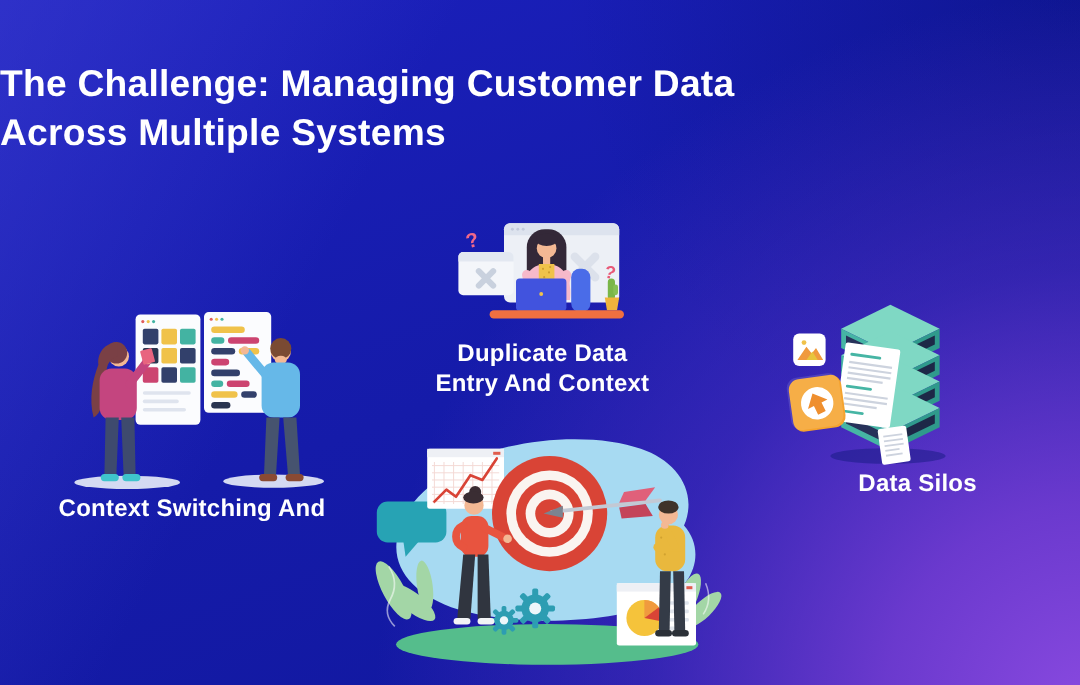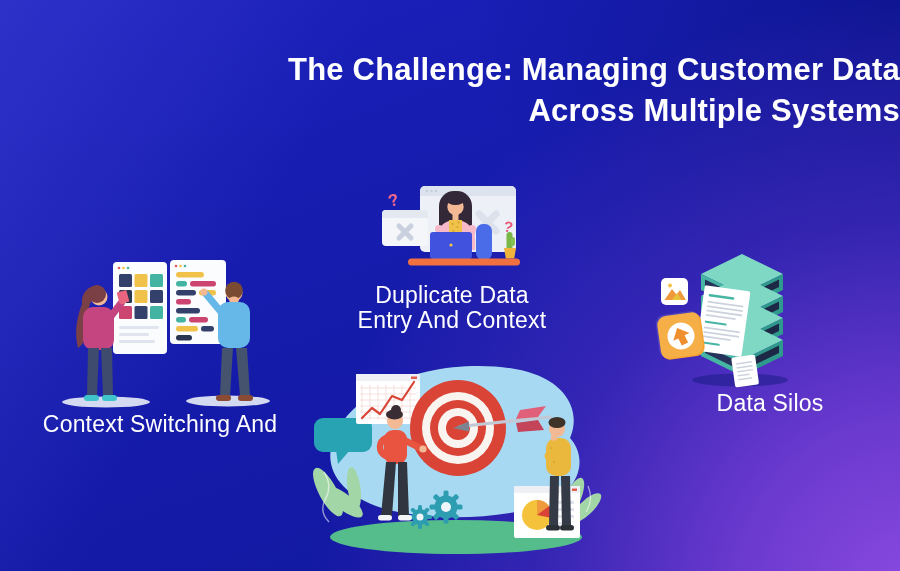--- a/index.html
+++ b/index.html
@@ -10,30 +10,30 @@
     font-family:"Liberation Sans", sans-serif;
     background-color:var(--background_blue,#161cb0);
     background-image:
       radial-gradient(circle at 101% 104%, var(--accent_purple,#8a4ae0) 0%, rgba(122,63,214,0.85) 16%, rgba(94,52,202,0.45) 34%, rgba(40,30,180,0) 55%),
       radial-gradient(circle at 100% 0%, rgba(8,16,122,0.55) 0%, rgba(8,16,122,0) 40%),
       linear-gradient(118deg, rgba(70,70,215,0.45) 0%, rgba(70,70,215,0) 32%),
       linear-gradient(160deg, #1b20bd 0%, #151ba9 52%, #10179c 100%);
   }
   .title{
     position:absolute;top:49px;left:0;right:0;
-    text-align:right;color:var(--text_white,#fff);
+    text-align:left;color:var(--text_white,#fff);
     font-size:31px;line-height:41px;font-weight:700;letter-spacing:.2px;
   }
   .caption{
     position:absolute;text-align:center;color:var(--text_white,#fff);
-    font-size:23px;line-height:25px;font-weight:400;letter-spacing:.2px;
+    font-size:20px;line-height:25px;font-weight:700;letter-spacing:.2px;
   }
   #cap-context{left:40px;top:412px;width:240px;}
   #cap-duplicate{left:352px;top:283px;width:200px;}
-  #cap-silos{left:690px;top:391px;width:160px;}
+  #cap-silos{left:654px;top:391px;width:160px;text-align:right;}
   .illus{position:absolute;}
   #illus-context{left:58px;top:252px;}
   #illus-duplicate{left:378px;top:178px;}
   #illus-silos{left:645px;top:252px;}
   #illus-target{left:310px;top:360px;}
 </style>
 </head>
 <body>
 
 <div id="canvas">

